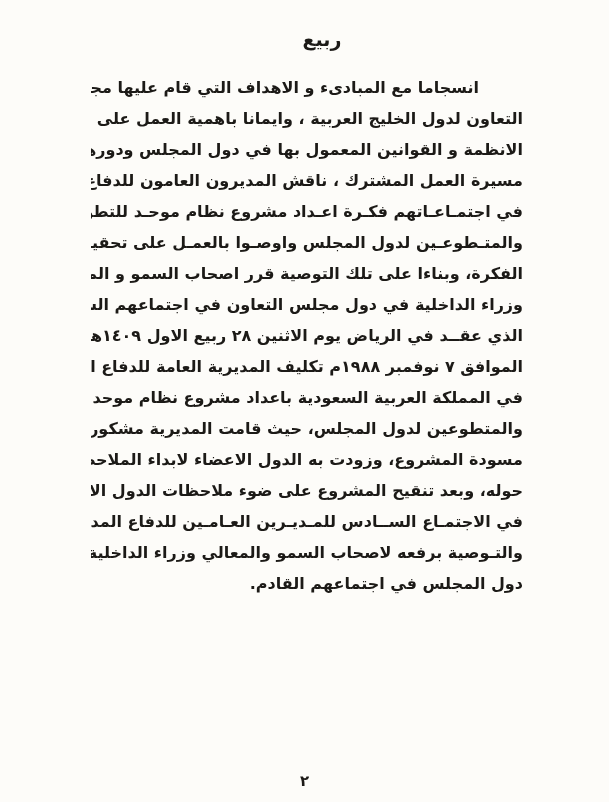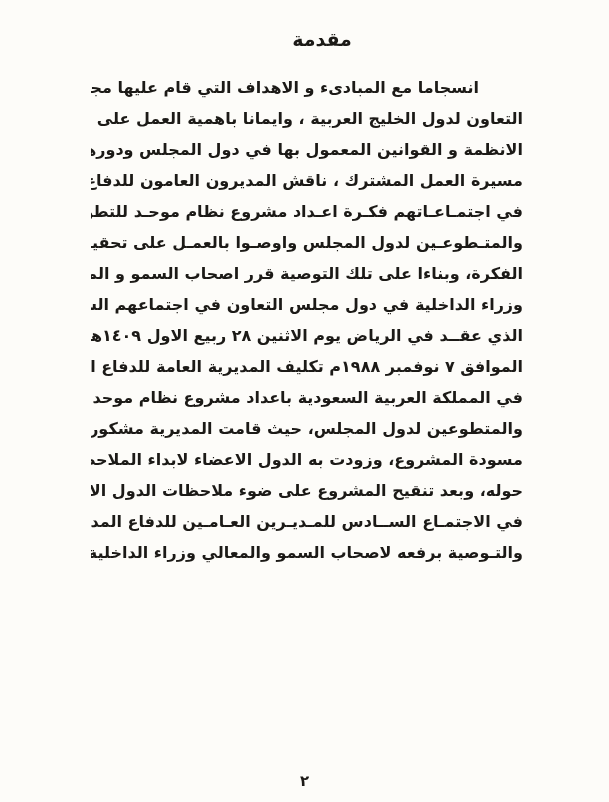--- a/index.html
+++ b/index.html
@@ -62,36 +62,37 @@
     text-align: center;
     font-size: 15px;
     font-weight: bold;
   }
 </style>
 </head>
 <body>
 
 <div class="page">
 
-  <h1 class="title">مقدمة</h1>
+  <h1 class="title">ربيع</h1>
 
   <div class="paragraph">
     <div class="line first">انسجاما مع المبادىء و الاهداف التي قام عليها مجلس</div>
     <div class="line">التعاون لدول الخليج العربية ، وايمانا باهمية العمل على توحيد</div>
     <div class="line">الانظمة و القوانين المعمول بها في دول المجلس ودورها في تعزيز</div>
     <div class="line">مسيرة العمل المشترك ، ناقش المديرون العامون للدفاع المدني</div>
     <div class="line">في اجتمـاعـاتهم فكـرة اعـداد مشروع نظام موحـد للتطوع</div>
     <div class="line">والمتـطوعـين لدول المجلس واوصـوا بالعمـل على تحقيق هذه</div>
     <div class="line">الفكرة، وبناءا على تلك التوصية قرر اصحاب السمو و المعالي</div>
     <div class="line">وزراء الداخلية في دول مجلس التعاون في اجتماعهم السابع</div>
     <div class="line">الذي عقــد في الرياض يوم الاثنين ٢٨ ربيع الاول ١٤٠٩هـ</div>
     <div class="line">الموافق ٧ نوفمبر ١٩٨٨م تكليف المديرية العامة للدفاع المدني</div>
     <div class="line">في المملكة العربية السعودية باعداد مشروع نظام موحد للتطوع</div>
     <div class="line">والمتطوعين لدول المجلس، حيث قامت المديرية مشكورة باعداد</div>
     <div class="line">مسودة المشروع، وزودت به الدول الاعضاء لابداء الملاحظات</div>
     <div class="line">حوله، وبعد تنقيح المشروع على ضوء ملاحظات الدول الاعضاء</div>
     <div class="line">في الاجتمـاع الســادس للمـديـرين العـامـين للدفاع المدني</div>
     <div class="line">والتـوصية برفعه لاصحاب السمو والمعالي وزراء الداخلية في</div>
+    <div class="line last">دول المجلس في اجتماعهم القادم.</div>
   </div>
 
   <div class="page-number">٢</div>
 
 </div>
 
 </body></html>

